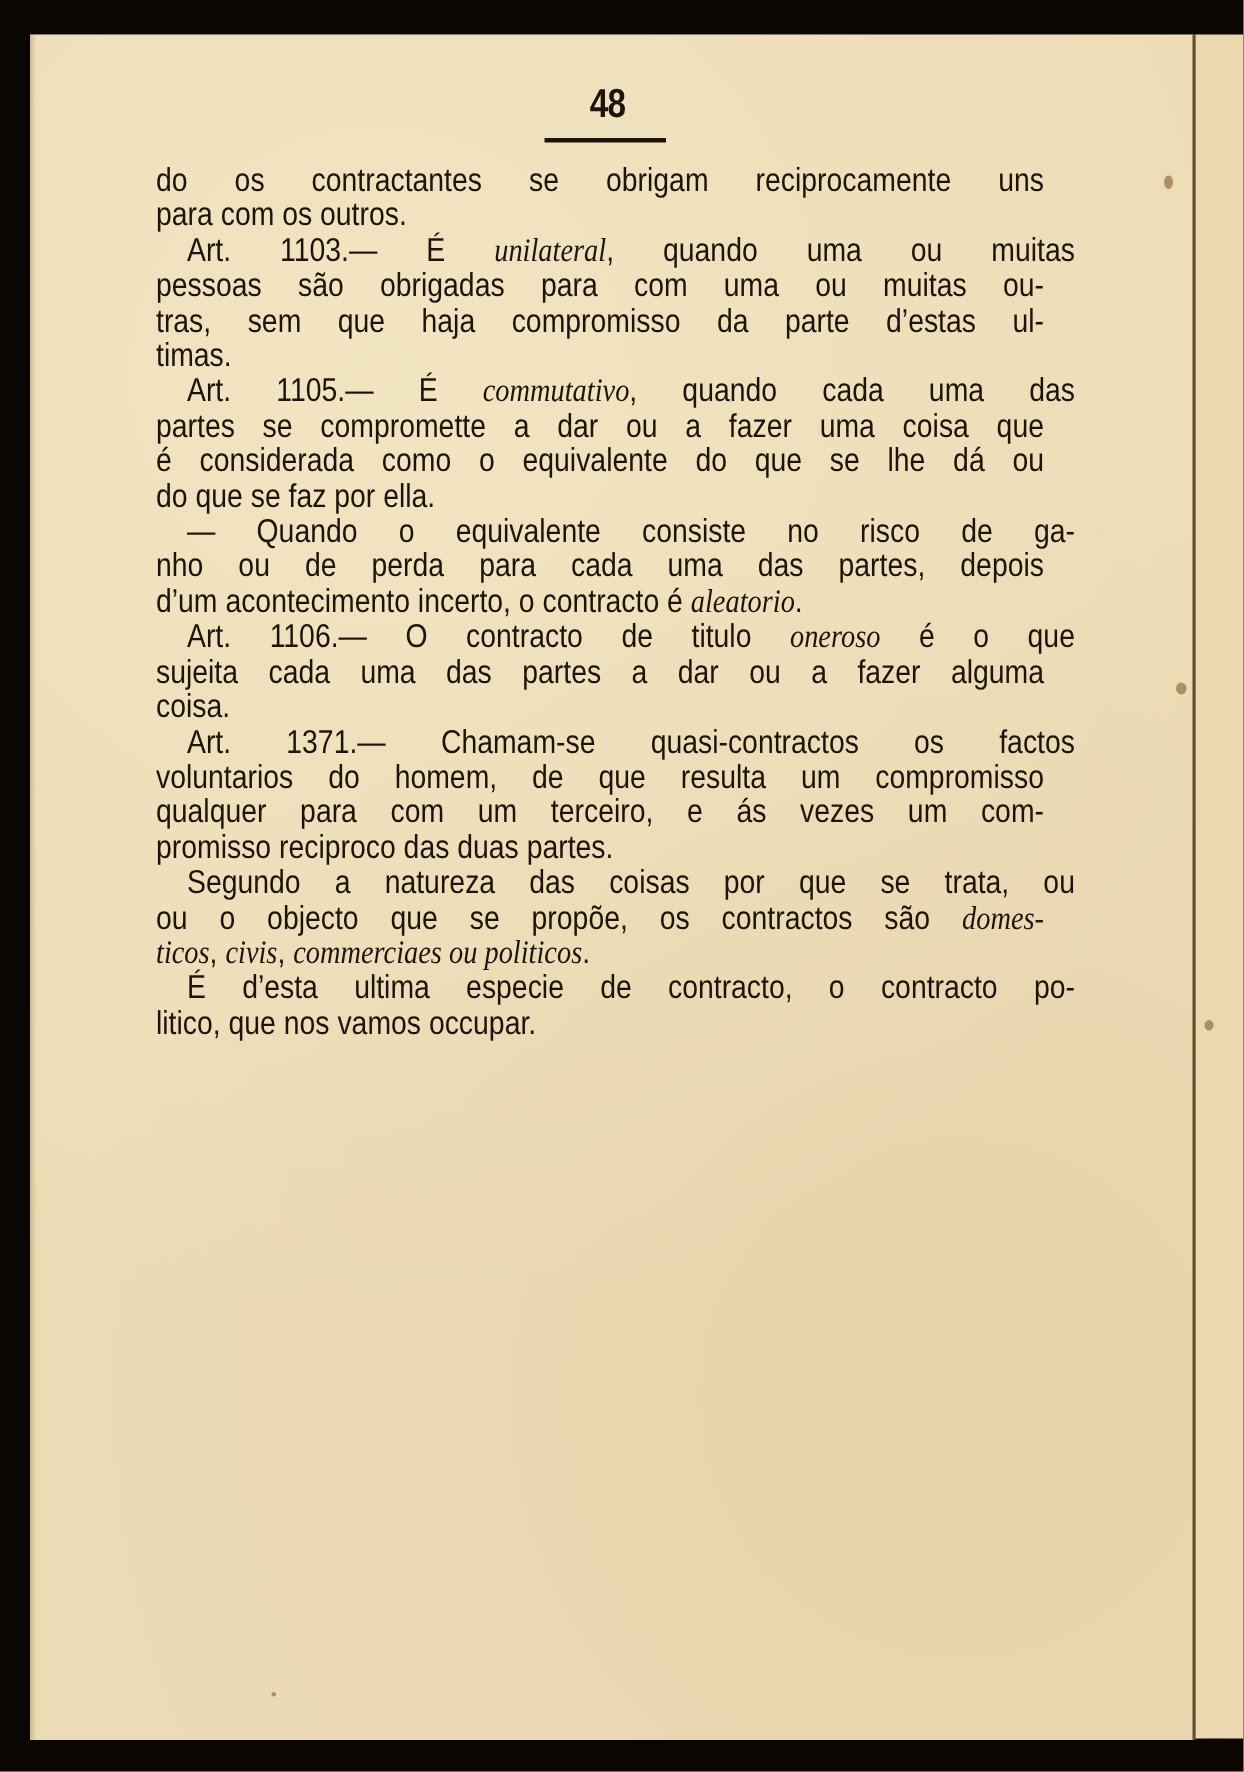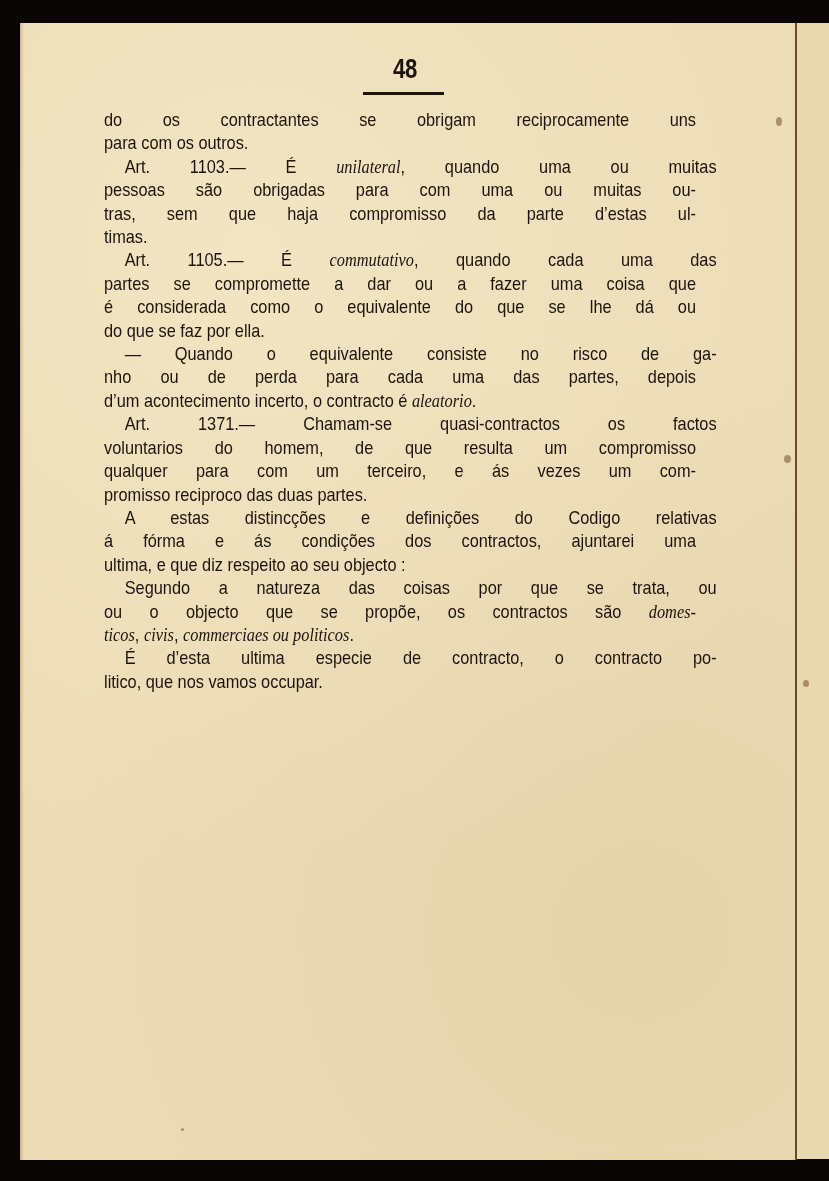--- a/index.html
+++ b/index.html
@@ -52,21 +52,21 @@
     left: 363px; top: 92px;
     width: 81px; height: 3px;
     background: #1d140c;
   }
   .text-block {
     position: absolute;
     left: 104px; top: 108px;
     width: 592px;
     color: #1d140c;
     font-family: "Liberation Sans Narrow", "Liberation Sans", "DejaVu Sans Condensed", sans-serif;
-    font-size: 19px;
+    font-size: 22px;
     line-height: 23.4px;
   }
   .line {
     display: block;
     white-space: nowrap;
     transform-origin: left center;
     transform: scaleX(0.86);
     width: calc(100% / 0.86);
     text-align: justify;
     text-align-last: justify;
@@ -111,29 +111,29 @@
         <span class="line"><span>partes se compromette a dar ou a fazer uma coisa que</span></span>
         <span class="line"><span>é considerada como o equivalente do que se lhe dá ou</span></span>
         <span class="line last"><span>do que se faz por ella.</span></span>
       </div>
       <div>
         <span class="line indent"><span>— Quando o equivalente consiste no risco de ga-</span></span>
         <span class="line"><span>nho ou de perda para cada uma das partes, depois</span></span>
         <span class="line last"><span>d’um acontecimento incerto, o contracto é </span><em>aleatorio</em><span>.</span></span>
       </div>
       <div>
+        <span class="line indent"><span>Art. 1106.— O contracto de titulo </span><em>oneroso</em><span> é o que</span></span>
+        <span class="line"><span>sujeita cada uma das partes a dar ou a fazer alguma</span></span>
+        <span class="line last"><span>coisa.</span></span>
+      </div>
+      <div>
         <span class="line indent"><span>Art. 1371.— Chamam-se quasi-contractos os factos</span></span>
         <span class="line"><span>voluntarios do homem, de que resulta um compromisso</span></span>
         <span class="line"><span>qualquer para com um terceiro, e ás vezes um com-</span></span>
         <span class="line last"><span>promisso reciproco das duas partes.</span></span>
-      </div>
-      <div>
-        <span class="line indent"><span>A estas distincções e definições do Codigo relativas</span></span>
-        <span class="line"><span>á fórma e ás condições dos contractos, ajuntarei uma</span></span>
-        <span class="line last"><span>ultima, e que diz respeito ao seu objecto :</span></span>
       </div>
       <div>
         <span class="line indent"><span>Segundo a natureza das coisas por que se trata, ou</span></span>
         <span class="line"><span>ou o objecto que se propõe, os contractos são </span><em>domes-</em></span>
         <span class="line last"><em>ticos</em><span>, </span><em>civis</em><span>, </span><em>commerciaes ou politicos</em><span>.</span></span>
       </div>
       <div>
         <span class="line indent"><span>É d’esta ultima especie de contracto, o contracto po-</span></span>
         <span class="line last"><span>litico, que nos vamos occupar.</span></span>
       </div>

